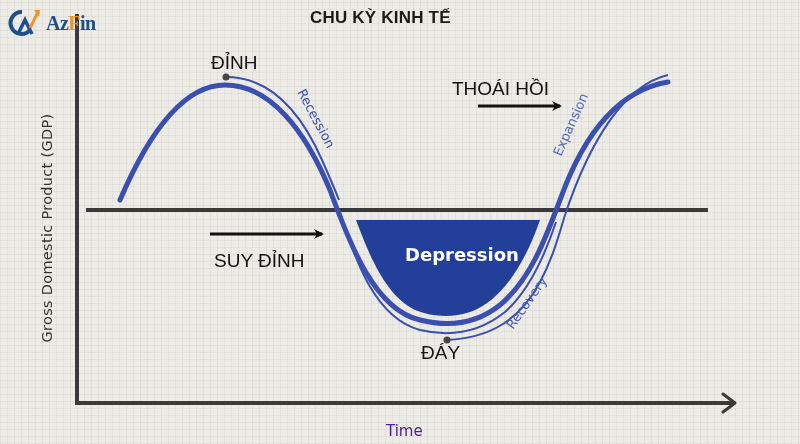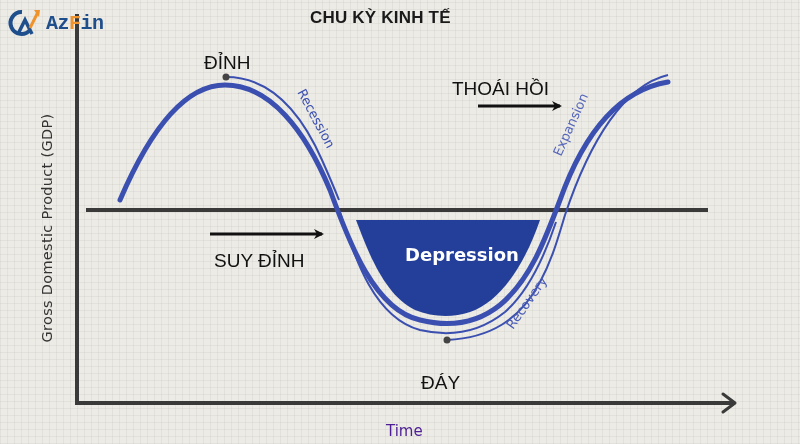--- a/index.html
+++ b/index.html
@@ -14,21 +14,21 @@
       background-image:
         repeating-linear-gradient(0deg, rgba(180,178,170,0.18) 0 1px, transparent 1px 7px),
         repeating-linear-gradient(90deg, rgba(180,178,170,0.18) 0 1px, transparent 1px 7px);
     }
     svg.diagram { position: absolute; left: 0; top: 0; }
     .logo {
       position: absolute; left: 8px; top: 6px;
       display: flex; align-items: center; gap: 4px;
     }
     .logo-text {
-      font-family: Liberation Mono, monospace;
+      font-family: Liberation Serif, serif;
       font-size: 20px; font-weight: bold; color: #1f4e8c;
       letter-spacing: -0.5px;
     }
     .logo-text .accent { color: #f0932b; }
     .title {
       position: absolute; left: 310px; top: 8px;
       font-family: "Liberation Sans", sans-serif;
       font-size: 17px; color: #1a1a1a; letter-spacing: 0.2px; font-weight: bold;
     }
     .lbl {
@@ -103,18 +103,18 @@
 
 <div class="logo" style="left:46px; top:12px;">
   <span class="logo-text"><span>Az</span><span class="accent">F</span><span>in</span></span>
 </div>
 
 <div class="title">CHU KỲ KINH TẾ</div>
 
 <div class="ylabel">Gross Domestic Product (GDP)</div>
 <div class="xlabel">Time</div>
 
-<div class="lbl lbl-big" style="left:204px; top:52px;">ĐỈNH</div>
-<div class="lbl lbl-big" style="left:421px; top:372px;">ĐÁY</div>
+<div class="lbl lbl-big" style="left:211px; top:52px;">ĐỈNH</div>
+<div class="lbl lbl-big" style="left:421px; top:342px;">ĐÁY</div>
 <div class="lbl lbl-big" style="left:452px; top:78px;">THOÁI HỒI</div>
 <div class="lbl lbl-big" style="left:214px; top:250px;">SUY ĐỈNH</div>
 
 <div class="depr-text">Depression</div>
 
 </body></html>

